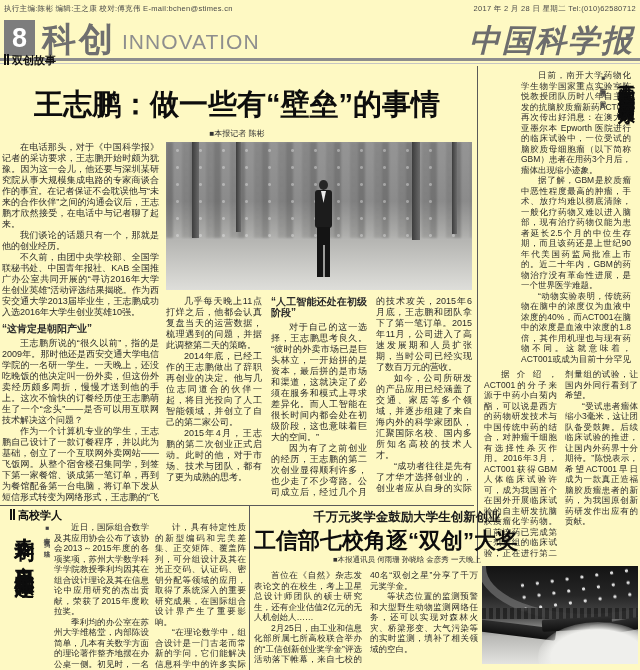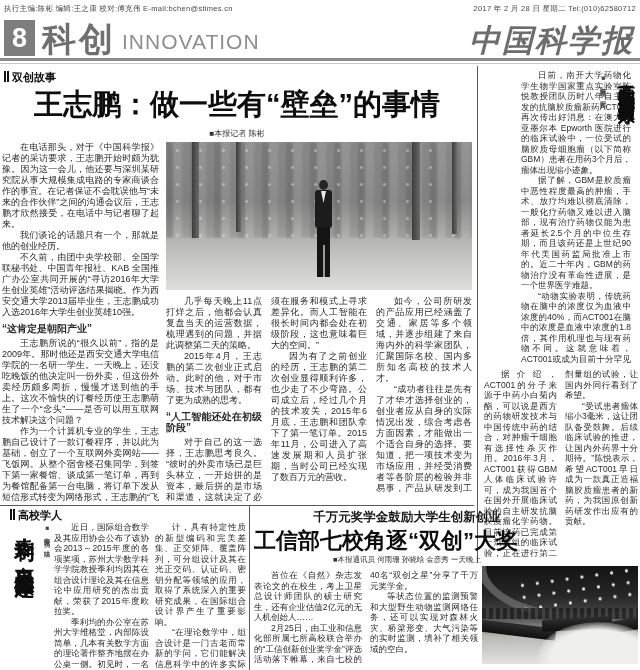--- a/index.html
+++ b/index.html
@@ -1,19 +1,19 @@
 <!DOCTYPE html>
 <html lang="zh"><head>
 <meta charset="utf-8">
 <style>
   * { margin:0; padding:0; box-sizing:border-box; }
   html,body { background:#e8e8e6; }
   .page {
     position:relative; width:640px; height:670px; margin:0 auto;
-    background:#ffffff; overflow:hidden; color:#1b1b1b;
+    background:#fef9c3; overflow:hidden; color:#1b1b1b;
     font-family:"Liberation Sans","DejaVu Sans",sans-serif;
   }
   .abs { position:absolute; }
   
   .topbar { left:0; top:0; width:640px; height:15px; font-size:7.5px; color:#4a4a4a; }
   .topbar .tl { position:absolute; left:4px; top:4px; letter-spacing:.3px; }
   .topbar .tr { position:absolute; right:4px; top:4px; letter-spacing:.3px; }
   
   .pagenum { left:4px; top:20px; width:31px; height:36px; background:#7d7d7d; color:#fff;
     font-size:27px; font-weight:bold; text-align:center; line-height:36px; }
@@ -108,21 +108,21 @@
     <span class="tr">2017 年 2 月 28 日  星期二  Tel:(010)62580712</span>
   </div>
 
   <div class="abs pagenum">8</div>
   <div class="abs seccn">科创</div>
   <div class="abs secen">INNOVATION</div>
   <div class="abs paper">中国科学报</div>
   <div class="abs rule1"></div>
   <div class="abs rule2"></div>
 
-  <div class="abs kicker" style="left:4px;top:70px;">
+  <div class="abs kicker" style="left:4px;top:53px;">
     <span class="kbars"></span><span>双创故事</span>
   </div>
   <h1 class="abs lead-headline">王志鹏：做一些有“壁垒”的事情</h1>
   <div class="abs lead-byline">■本报记者 陈彬</div>
 
   <div class="abs photo1">
     <div class="ph1-trees"></div>
     <div class="ph1-bokeh"></div>
     <div class="trunk t1"></div>
     <div class="trunk t2"></div>
@@ -140,20 +140,21 @@
   <div class="abs bodytext" style="left:2px;top:142px;width:157px;height:361px;">
       <p class="para">在电话那头，对于《中国科学报》记者的采访要求，王志鹏开始时颇为犹豫。因为这一会儿，他还要与深圳某研究院从事大规模集成电路的专家商谈合作的事宜。在记者保证不会耽误他与“未来的合作伙伴”之间的沟通会议后，王志鹏才欣然接受，在电话中与记者聊了起来。</p>
       <p class="para">我们谈论的话题只有一个，那就是他的创业经历。</p>
       <p class="para">不久前，由团中央学校部、全国学联秘书处、中国青年报社、KAB 全国推广办公室共同开展的“寻访2016年大学生创业英雄”活动评选结果揭晓。作为西安交通大学2013届毕业生，王志鹏成功入选2016年大学生创业英雄10强。</p>
       <h4 class="subhead">“这肯定是朝阳产业”</h4>
       <p class="para">王志鹏所说的“很久以前”，指的是2009年。那时他还是西安交通大学电信学院的一名研一学生。一天晚上，还没吃晚饭的他决定叫一份外卖，但这份外卖经历颇多周折，慢慢才送到他的手上。这次不愉快的订餐经历使王志鹏萌生了一个“念头”——是否可以用互联网技术解决这个问题？</p>
       <p class="para">作为一个计算机专业的学生，王志鹏自己设计了一款订餐程序，并以此为基础，创立了一个互联网外卖网站——飞饭网。从整个宿舍楼召集同学，到签下第一家餐馆、谈成第一笔订单，再到为餐馆配备第一台电脑，将订单下发从短信形式转变为网络形式，王志鹏的“飞饭网”就这样慢慢起步了。</p>
     </div>
   <div class="abs bodytext cols3" style="left:166px;top:296px;width:306px;height:207px;">
       <p class="para">几乎每天晚上11点打烊之后，他都会认真复盘当天的运营数据，梳理遇到的问题，并据此调整第二天的策略。</p>
+      <p class="para">2014年底，已经工作的王志鹏做出了辞职再创业的决定。他与几位志同道合的伙伴一起，将目光投向了人工智能领域，并创立了自己的第二家公司。</p>
       <p class="para">2015年4月，王志鹏的第二次创业正式启动。此时的他，对于市场、技术与团队，都有了更为成熟的思考。</p>
       <h4 class="subhead">“人工智能还处在初级阶段”</h4>
       <p class="para">对于自己的这一选择，王志鹏思考良久。“彼时的外卖市场已是巨头林立，一开始拼的是资本，最后拼的是市场和渠道，这就决定了必须在服务和模式上寻求差异化。而人工智能在很长时间内都会处在初级阶段，这也意味着巨大的空间。”</p>
       <p class="para">因为有了之前创业的经历，王志鹏的第二次创业显得顺利许多，也少走了不少弯路。公司成立后，经过几个月的技术攻关，2015年6月底，王志鹏和团队拿下了第一笔订单。2015年11月，公司进入了高速发展期和人员扩张期，当时公司已经实现了数百万元的营收。</p>
       <p class="para">如今，公司所研发的产品应用已经涵盖了交通、家居等多个领域，并逐步组建了来自海内外的科学家团队，汇聚国际名校、国内多所知名高校的技术人才。</p>
       <p class="para">“成功者往往是先有了才华才选择创业的，创业者应从自身的实际情况出发，综合考虑各方面因素，才能做出一个适合自身的选择。要知道，把一项技术变为市场应用，并经受消费者等各阶层的检验并非易事，产品从研发到工程化，再到产品化，以及如何针对市场需求不断迭代，任何一个环节都可能导致失败。或许有人一心创业仍难成功，也有人成功许多。对于那多少人而言，创业也许并不是最好的选择，成功的同行合作同样有更多。”王志鹏说。</p>
     </div>
 
   <div class="abs hline" style="left:0;top:505px;width:474px;height:1px;"></div>
   <div class="abs vline" style="left:477px;top:66px;width:1px;height:497px;"></div>

